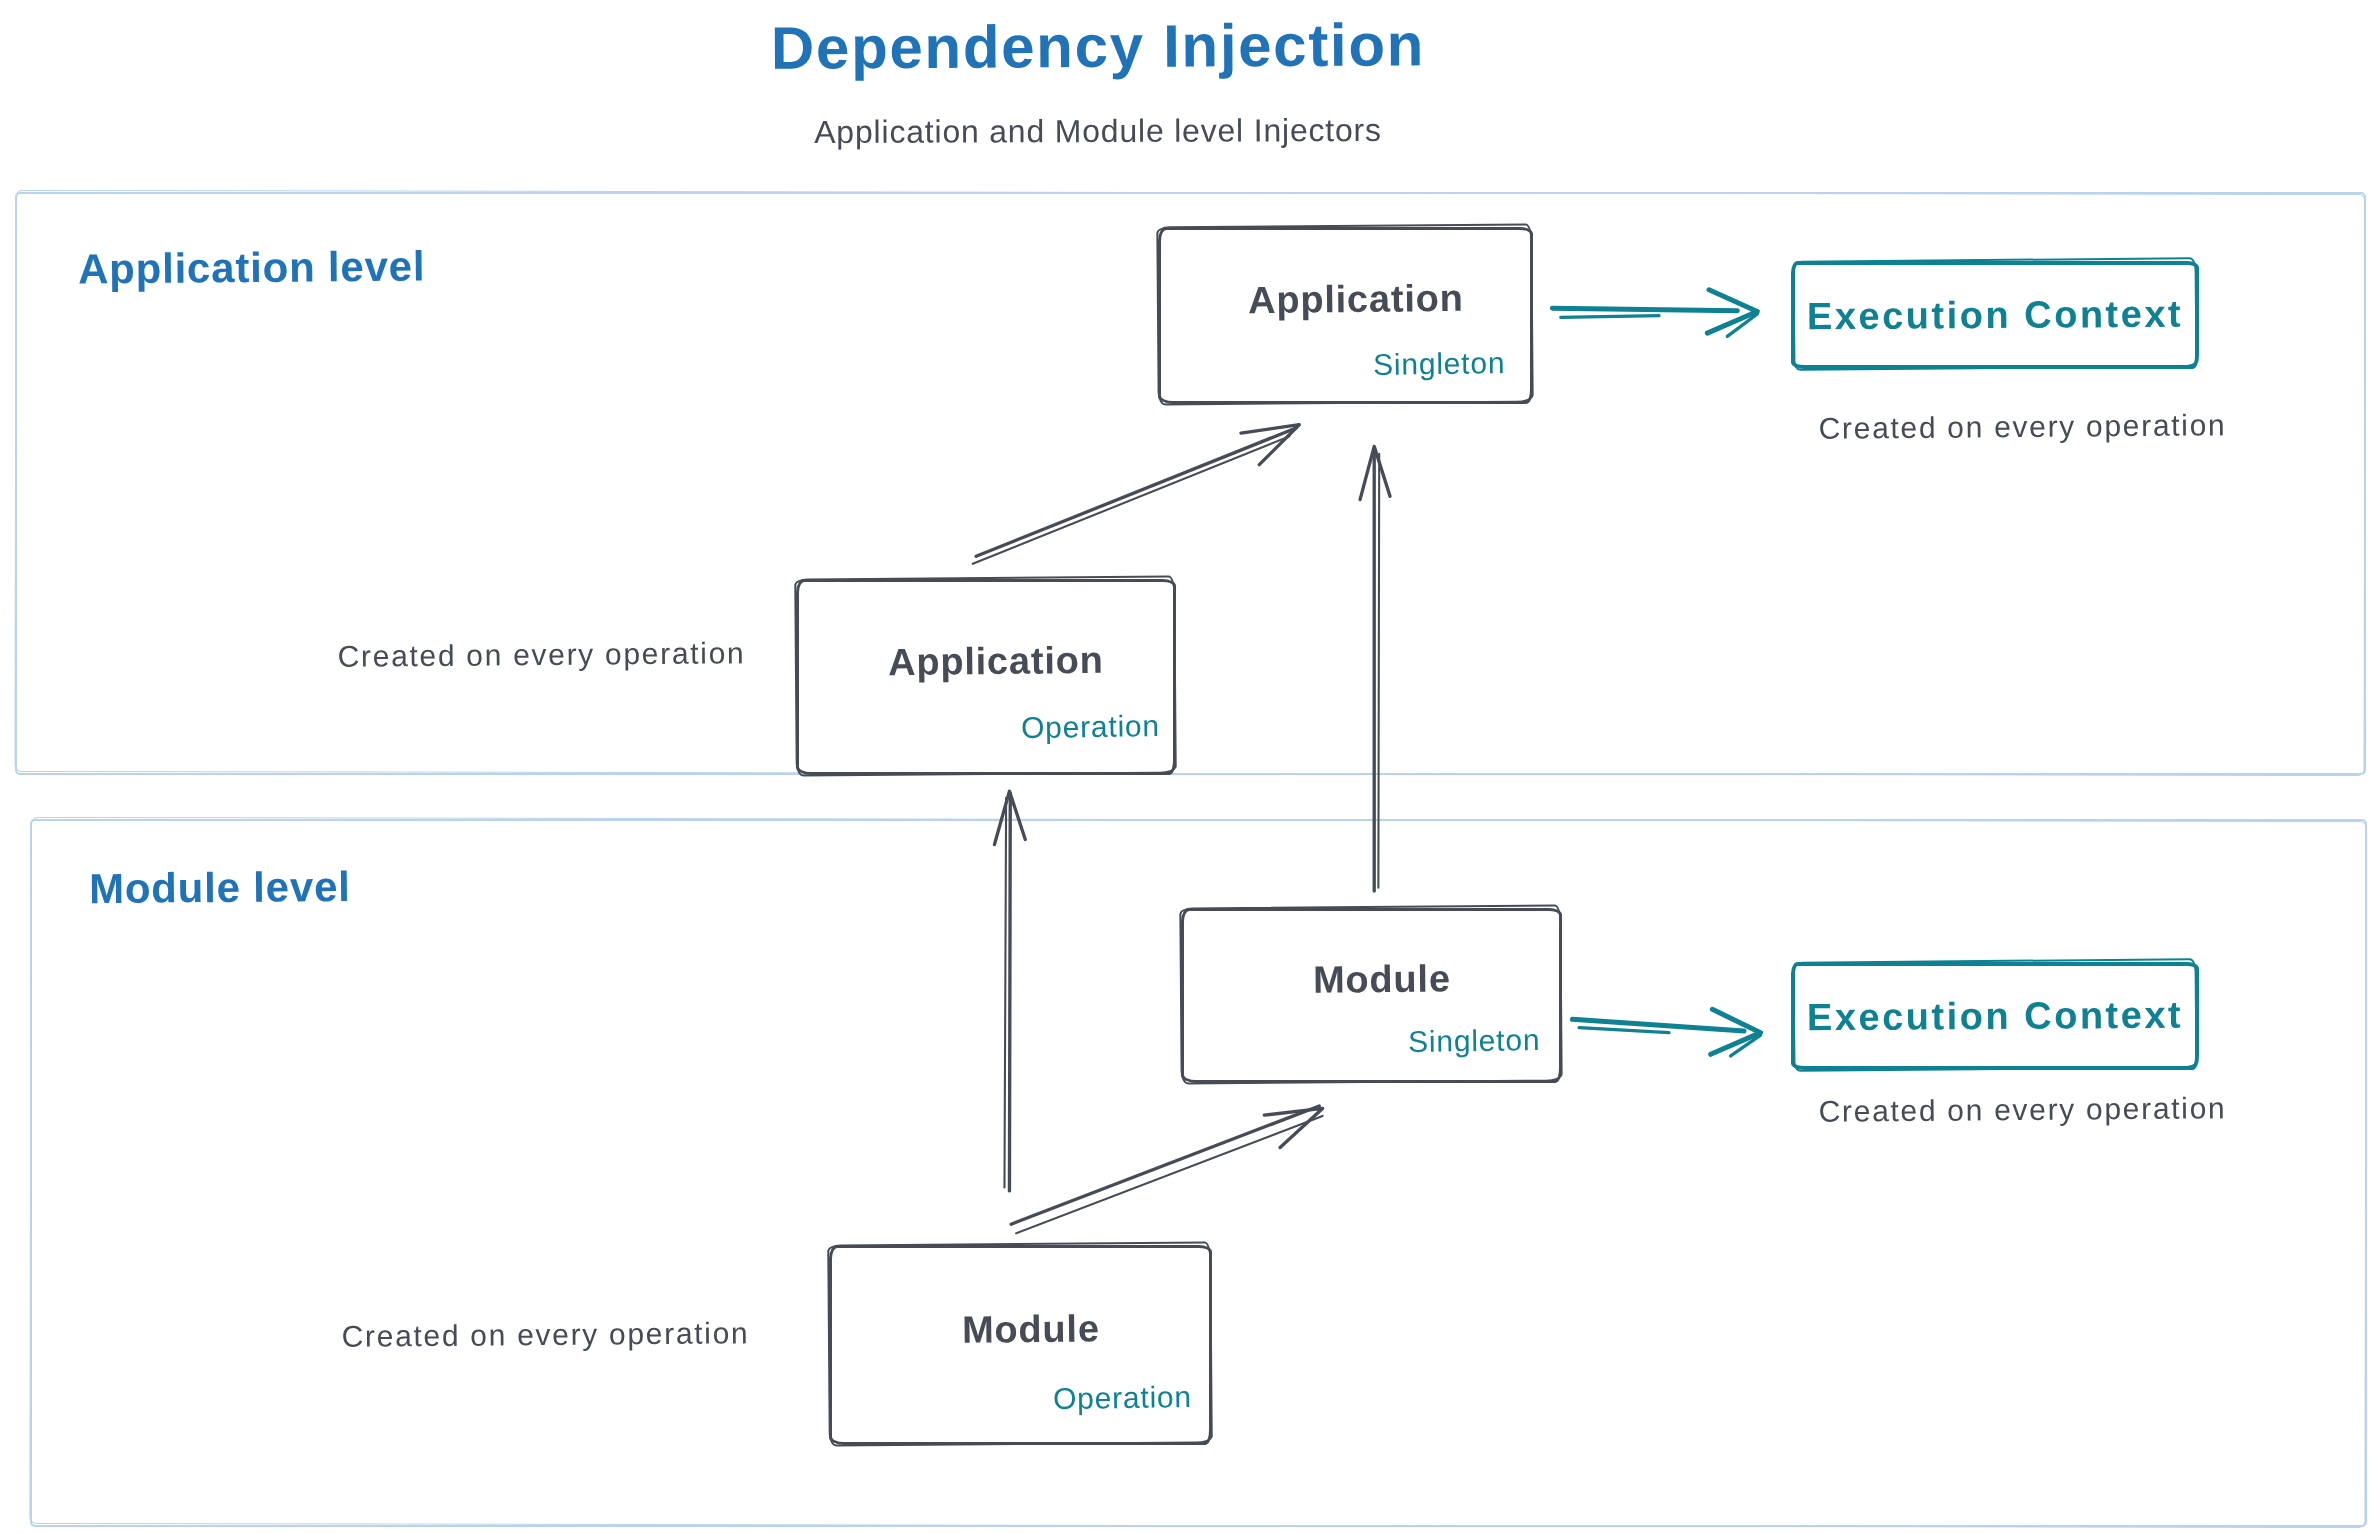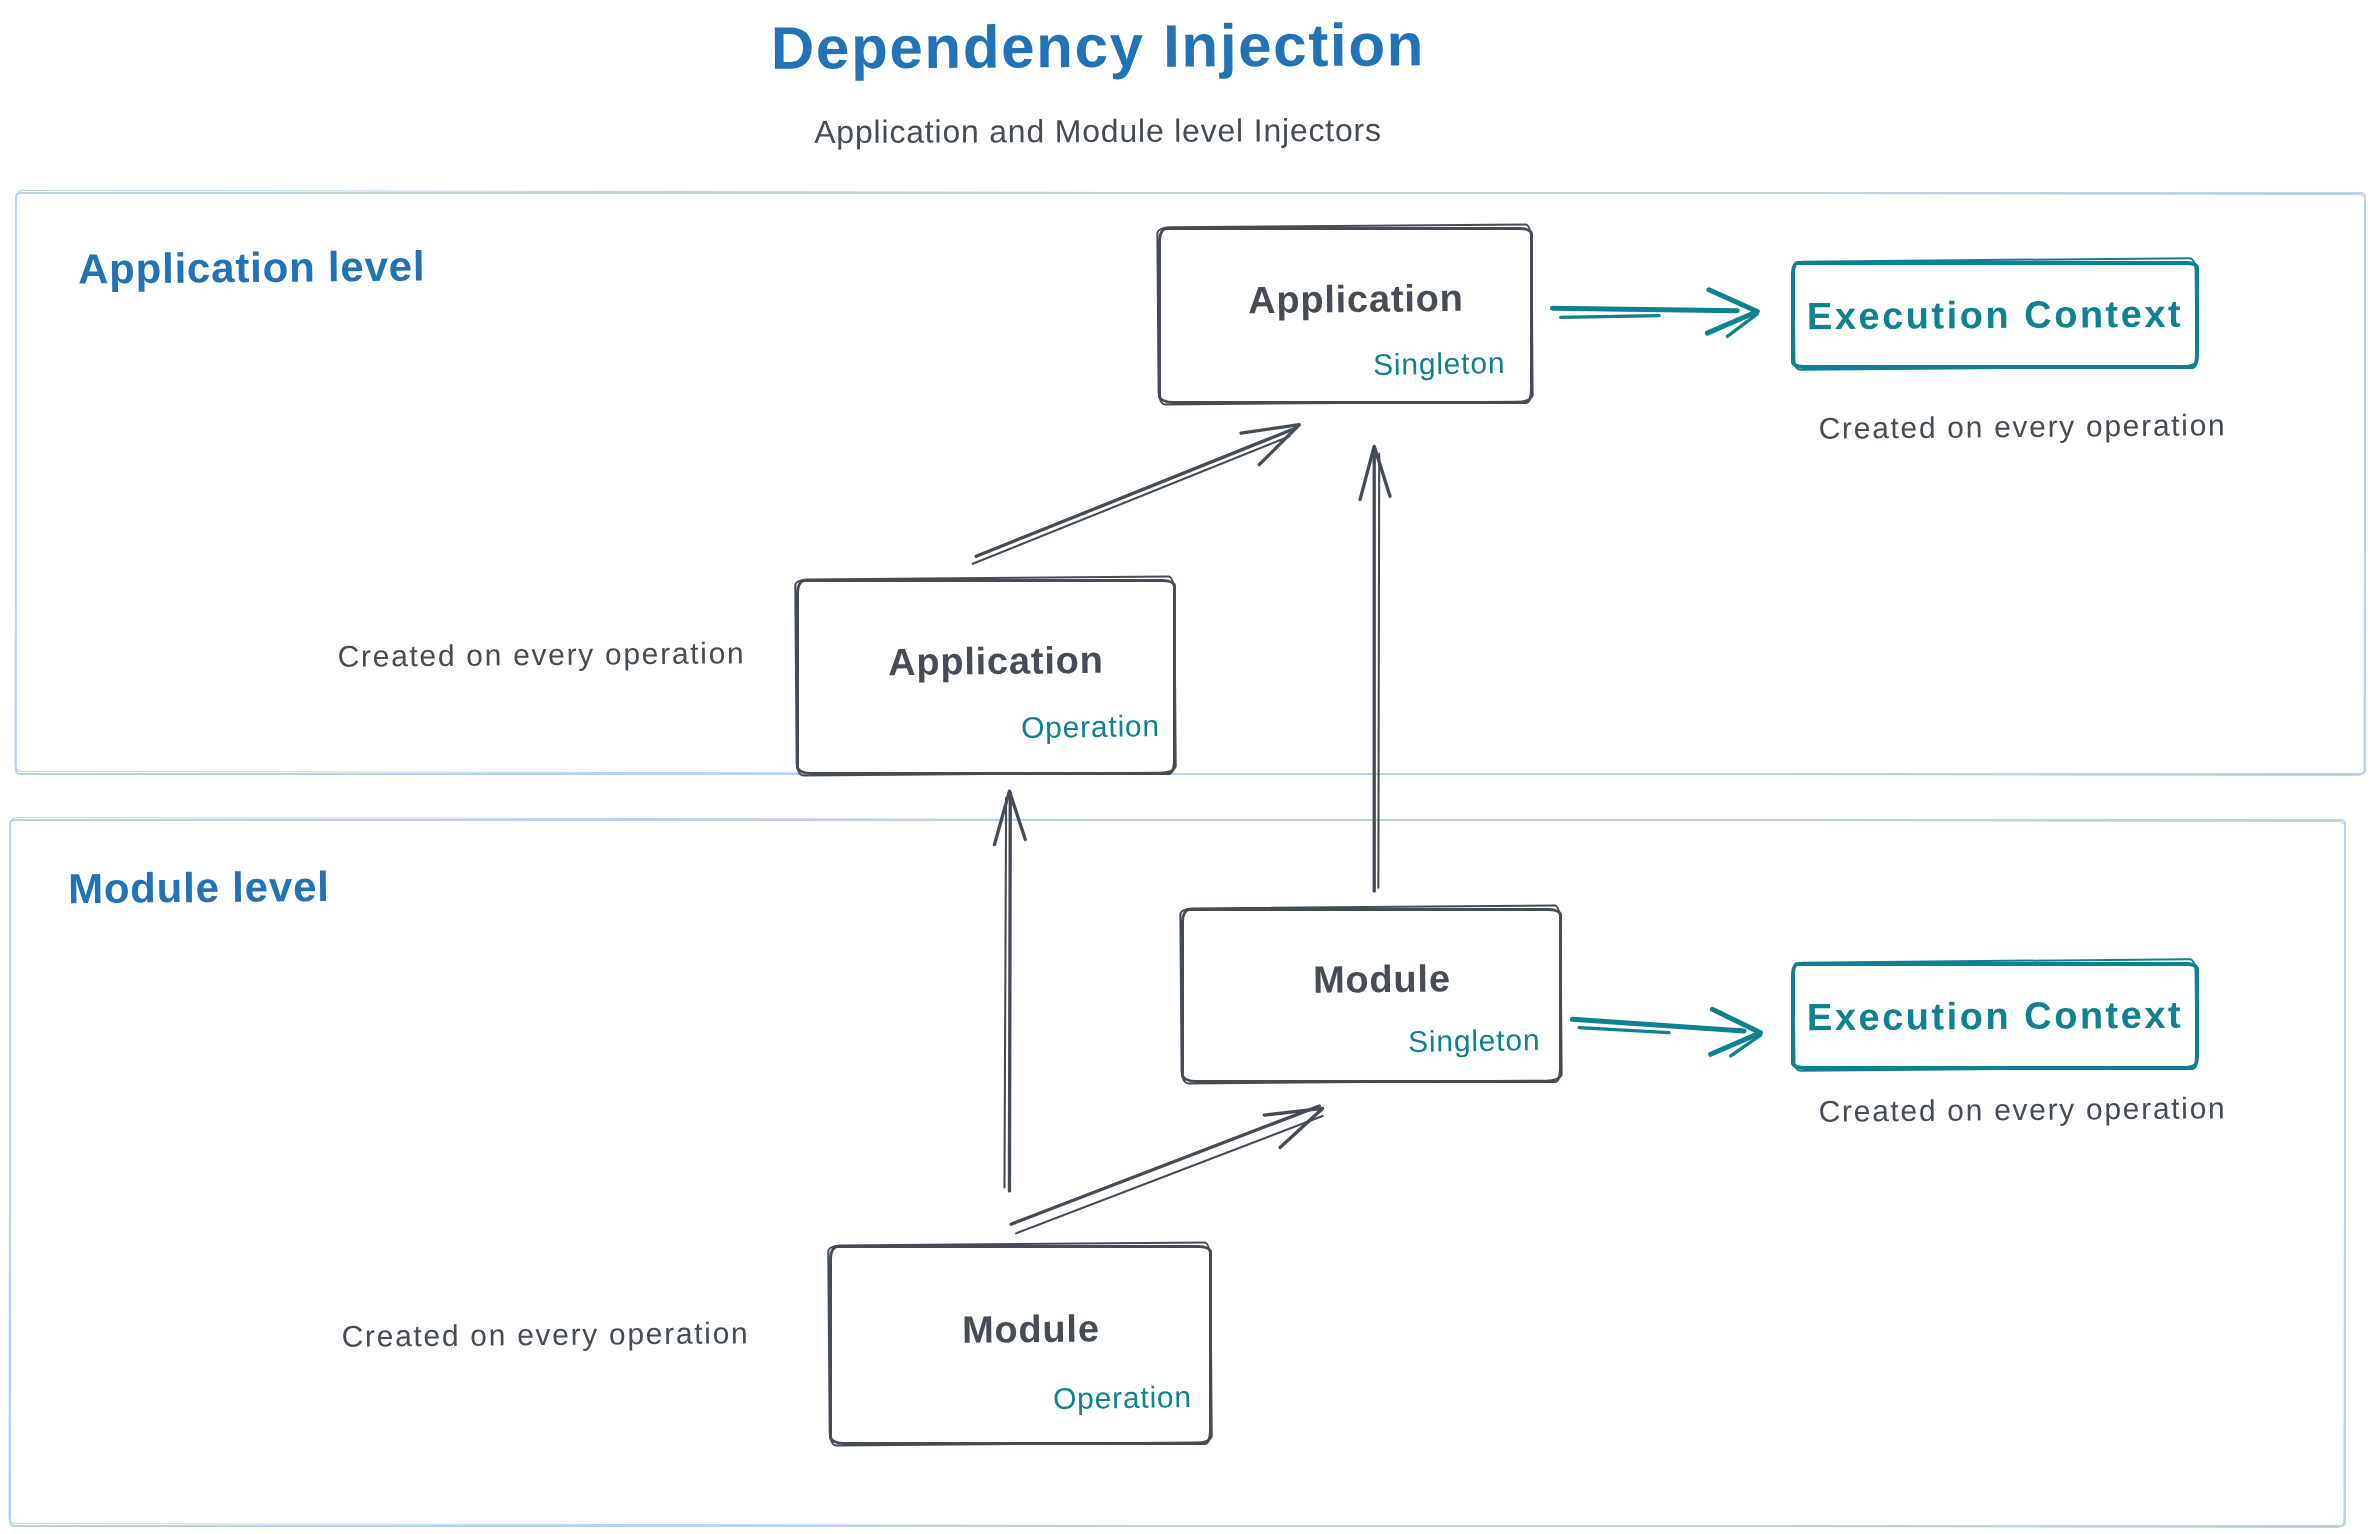--- a/index.html
+++ b/index.html
@@ -46,21 +46,21 @@
     background: transparent;
   }
   .frame::before {
     content: ""; position: absolute; inset: -1.7px;
     border: 1.2px solid var(--frame_border);
     border-radius: 6.7px;
     transform: rotate(0.1deg);
     pointer-events: none;
   }
   .app-frame    { left: 15px; top: 192px; width: 2351px; height: 583px; }
-  .module-frame { left: 9px; top: 819px; width: 2337px; height: 708px; }
+  .module-frame { left: 30px; top: 819px; width: 2337px; height: 708px; }
   .frame-label {
     position: absolute;
     font-size: 42px; font-weight: 700; letter-spacing: 0.8px;
     color: var(--accent_blue);
     transform: rotate(-0.5deg);
   }
   .app-frame .frame-label    { left: 61px; top: 50px; }
   .module-frame .frame-label { left: 57px; top: 43px; }
 
   

